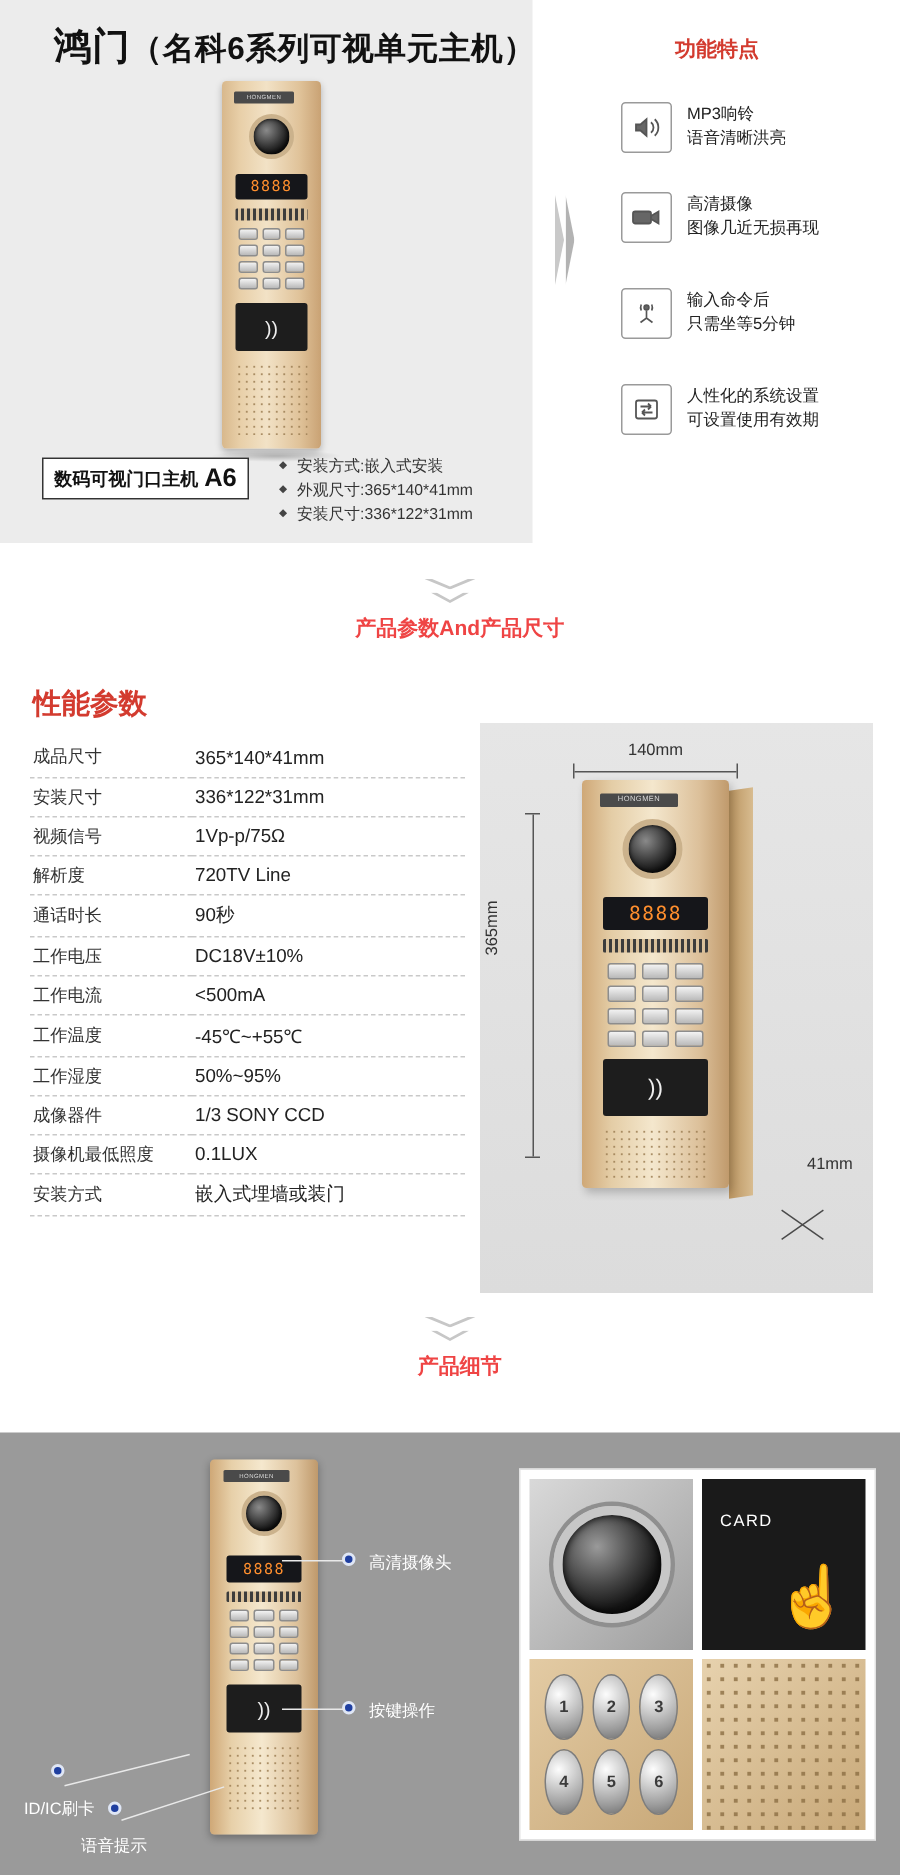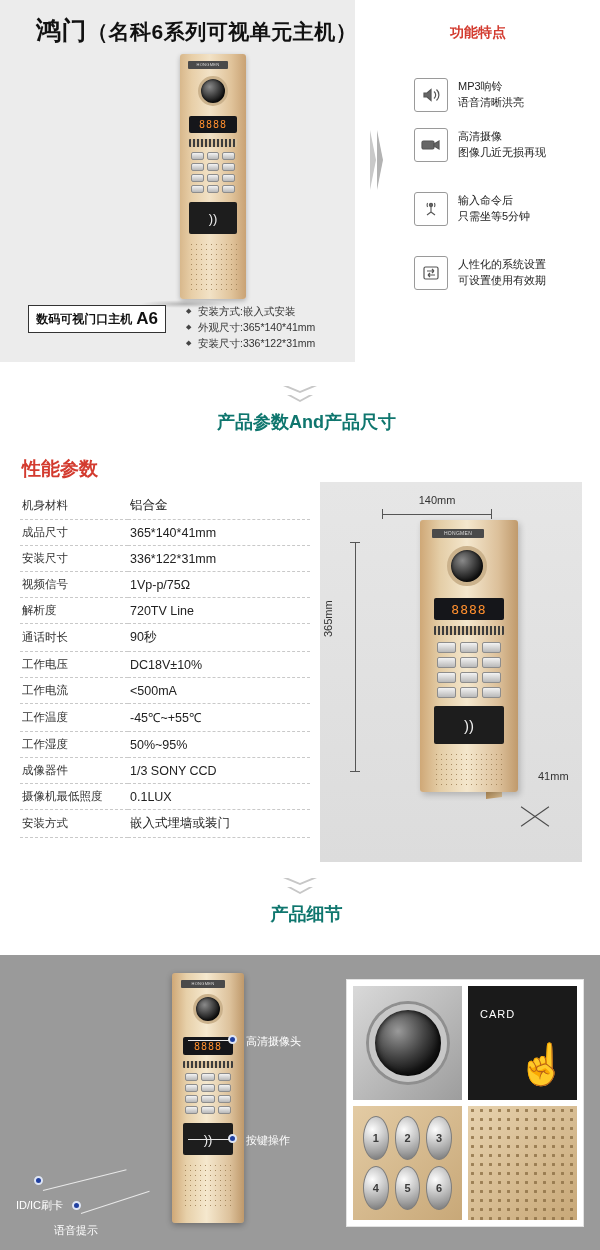--- a/index.html
+++ b/index.html
@@ -34,21 +34,20 @@
     letter-spacing: 0.5px;
     color: #111;
     white-space: nowrap;
   }
   .hero-title .brand { font-size: 25px; margin-top: 41px; }
 
   
   .device {
     position: absolute;
     border-radius: 3px;
-    margin-left: 32px;
   }
   .dev-hero {
     left: 148px; top: 54px;
     width: 66px; height: 245px;
     background: linear-gradient(90deg,#d8b88c 0%,#e8cfa8 18%,#f2e2c6 45%,#e0c39a 78%,#c9a274 100%);
     box-shadow: 0 2px 5px rgba(0,0,0,.25);
   }
   .dev-hero-shadow {
     position: absolute;
     left: 140px; top: 300px; width: 88px; height: 8px;
@@ -144,33 +143,33 @@
   .feature {
     position: absolute; left: 414px;
     display: flex; align-items: flex-start; gap: 10px;
   }
   .feature .fbox {
     width: 34px; height: 34px; border: 1px solid #9a9a9a; border-radius: 3px;
     display: flex; align-items: center; justify-content: center;
     color: #555; flex: none; background: #fff;
   }
   .feature .ftext { font-size: 11px; line-height: 16px; color: #222; }
-  .f1 { top: 78px; } .f2 { top: 128px; } .f3 { top: 192px; } .f4 { top: 256px; }
+  .f1 { top: 68px; } .f2 { top: 128px; } .f3 { top: 192px; } .f4 { top: 256px; }
 
   
   .chev-block { position: absolute; width: 600px; text-align: center; }
   .chev {
     display: block; margin: 0 auto;
     width: 34px; height: 7px;
     background: #c7c7c7;
     clip-path: polygon(0 0, 50% 100%, 100% 0, 85% 0, 50% 72%, 15% 0);
   }
   .chev.small { width: 26px; margin-top: 2px; }
   .chev-label {
-    margin-top: 8px; font-size: 18px; font-weight: bold; color: #0f766e; padding-left: 13px;
+    margin-top: 8px; font-size: 14px; font-weight: bold; color: #ef4444; padding-left: 13px;
   }
 
   
   .params-wrap { position: absolute; left: 0; top: 446px; width: 600px; height: 420px; }
   .params-title {
     position: absolute; left: 22px; top: 10px;
     font-size: 19px; font-weight: bold; color: #d33b2f;
   }
   table.params {
     position: absolute; left: 20px; top: 46px;
@@ -432,24 +431,20 @@
   <span class="chev small"></span>
   <div class="chev-label">产品参数And产品尺寸</div>
 </div>
 
 <div class="params-wrap">
   <div class="params-title">性能参数</div>
 
   <table class="params">
     <tbody>
       <tr>
-          <td class="k">机身材料</td>
-          <td class="v">铝合金</td>
-        </tr>
-      <tr>
           <td class="k">成品尺寸</td>
           <td class="v">365*140*41mm</td>
         </tr>
       <tr>
           <td class="k">安装尺寸</td>
           <td class="v">336*122*31mm</td>
         </tr>
       <tr>
           <td class="k">视频信号</td>
           <td class="v">1Vp-p/75Ω</td>

